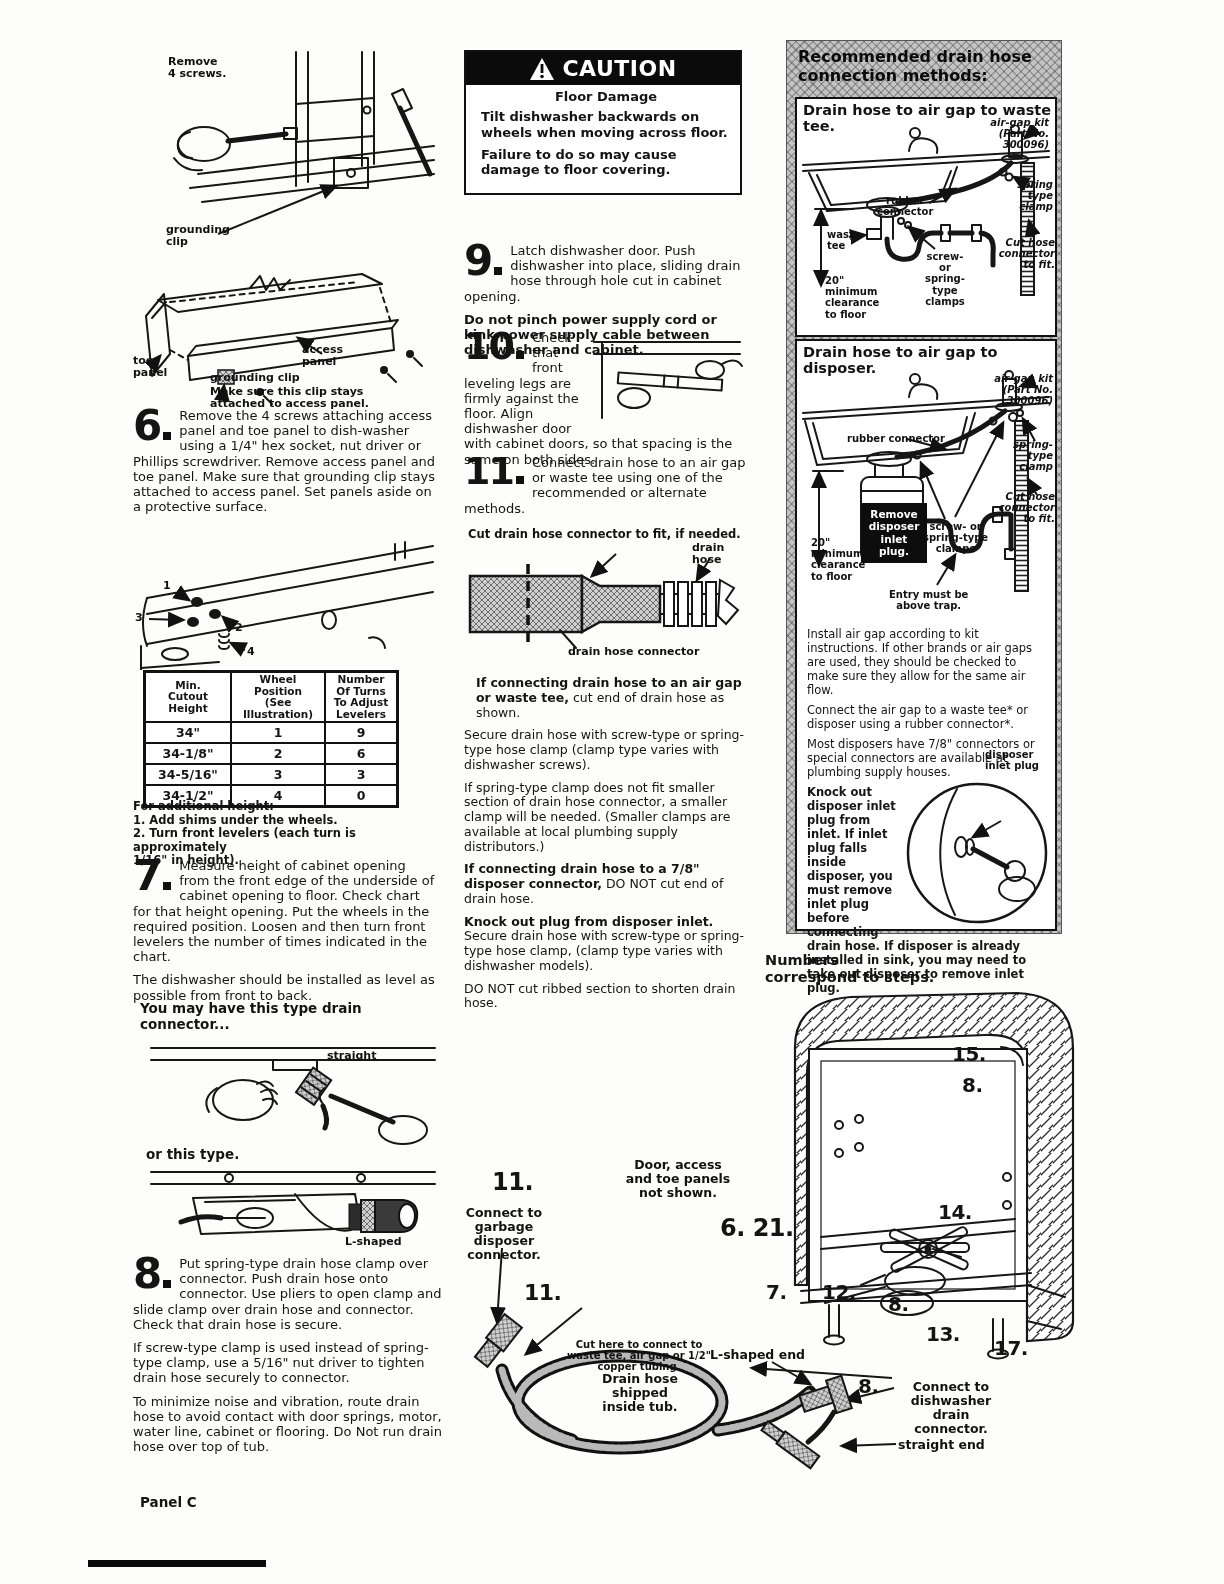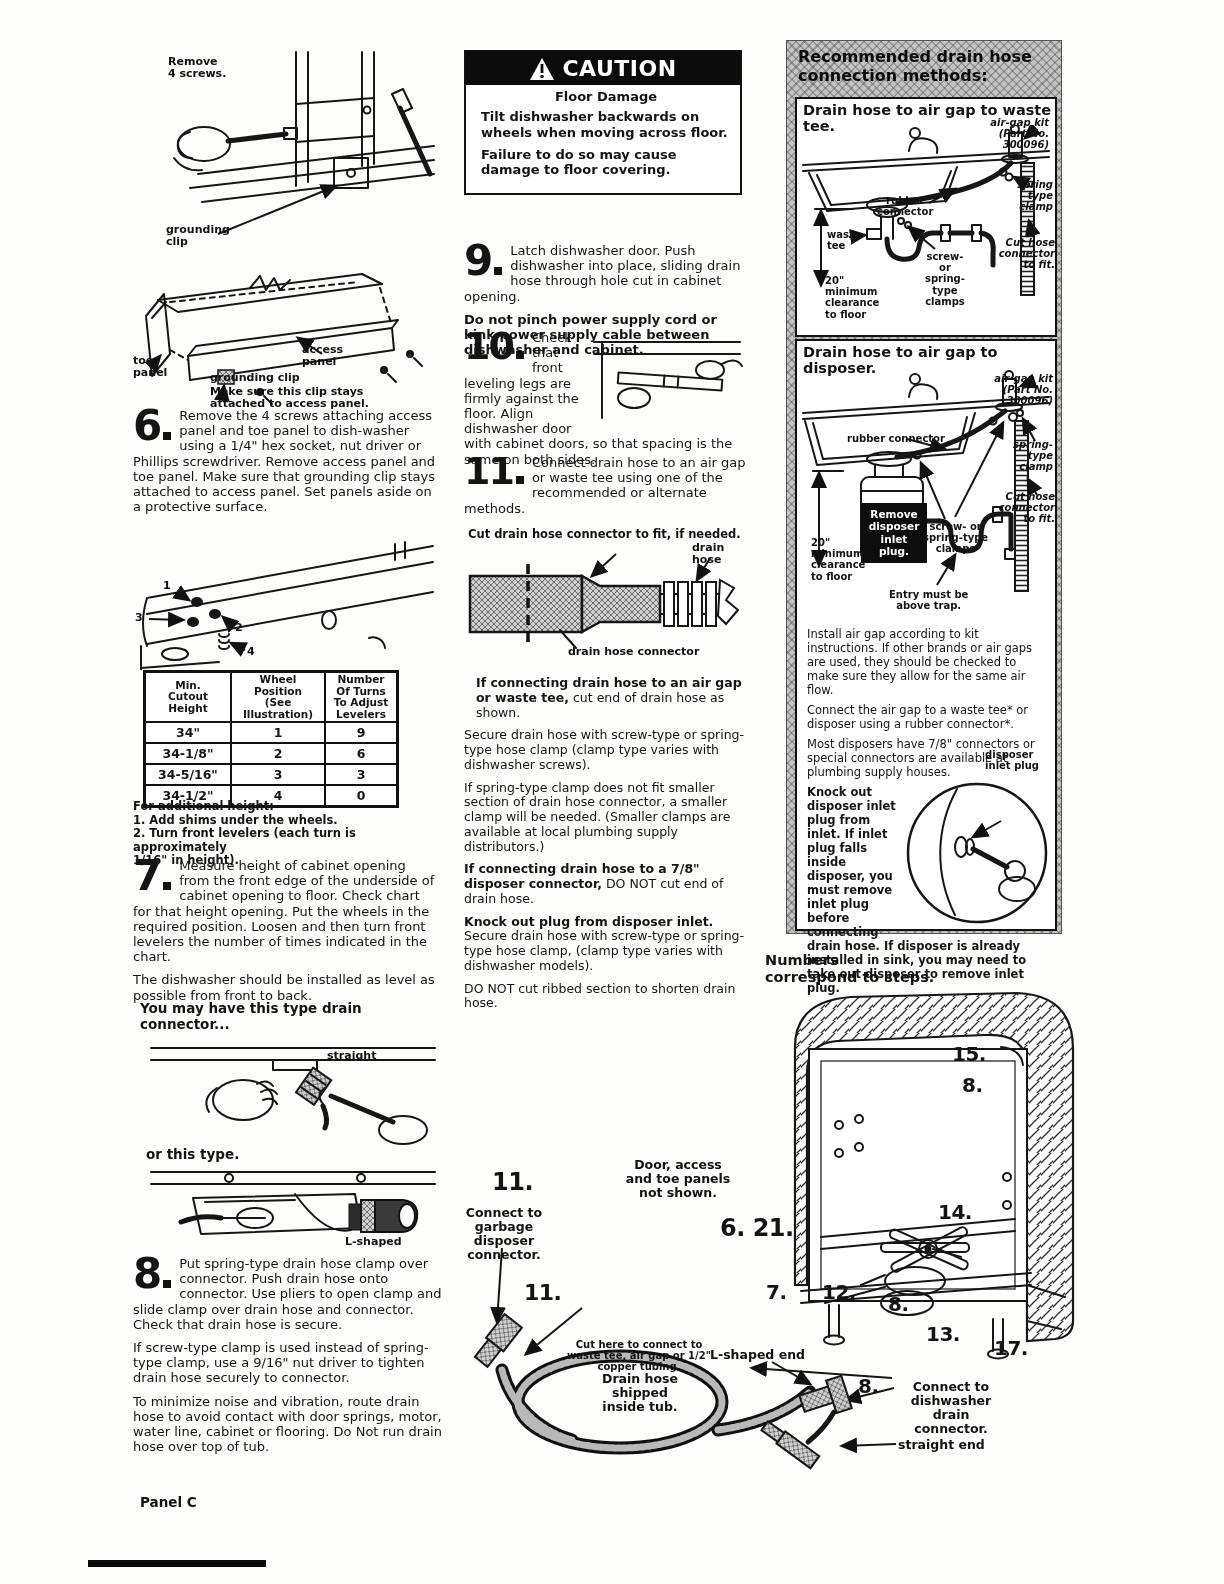--- a/index.html
+++ b/index.html
@@ -253,21 +253,21 @@
       <path d="M230,36 h28 q16,2 14,18 q-2,14 -16,14 h-26 z" fill="#3a3a3a" stroke="#111" stroke-width="2"></path>
       <ellipse cx="262" cy="52" rx="8" ry="12" fill="#fff" stroke="#111" stroke-width="2"></ellipse>
     </svg>
     <div class="lbl" style="left:200px;top:72px">L-shaped</div>
   </div>
 
   <div class="step body-text" style="left:133px;top:1256px;width:310px">
     <div class="snumwrap"><span class="snum">8</span><span class="sq"></span></div>
     <div class="steptext">
       <p>Put spring-type drain hose clamp over connector. Push drain hose onto connector. Use pliers to open clamp and slide clamp over drain hose and connector. Check that drain hose is secure.</p>
-      <p>If screw-type clamp is used instead of spring-type clamp, use a 9/16" nut driver to tighten drain hose securely to connector.</p>
+      <p>If screw-type clamp is used instead of spring-type clamp, use a 5/16" nut driver to tighten drain hose securely to connector.</p>
       <p>To minimize noise and vibration, route drain hose to avoid contact with door springs, motor, water line, cabinet or flooring. Do Not run drain hose over top of tub.</p>
     </div>
   </div>
 
   <div class="panelc" style="left:140px;top:1494px">Panel C</div>
   <div class="bar" style="left:88px;top:1560px;width:178px;height:7px"></div>
 
   <div class="caution" style="left:464px;top:50px;width:274px">
     <div class="chead">
       <svg width="26" height="24" viewBox="0 0 26 24">

